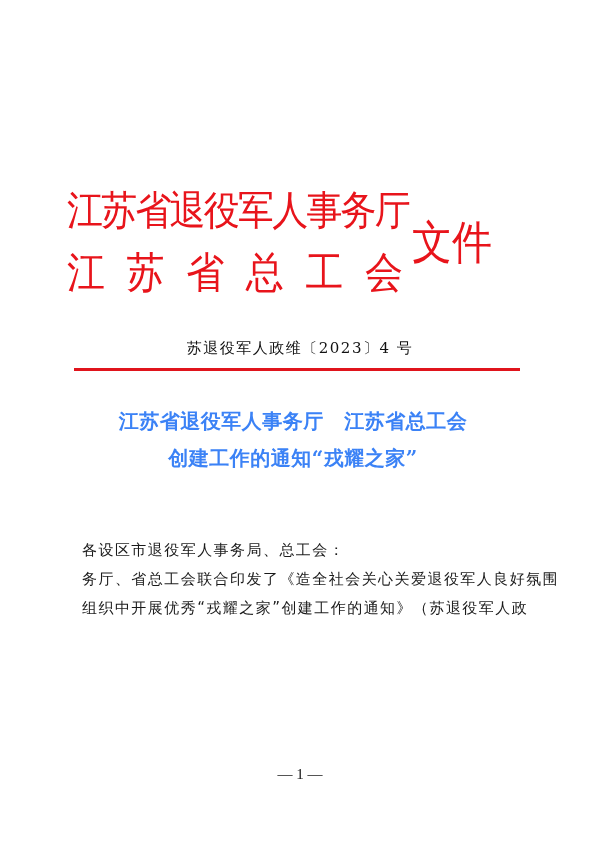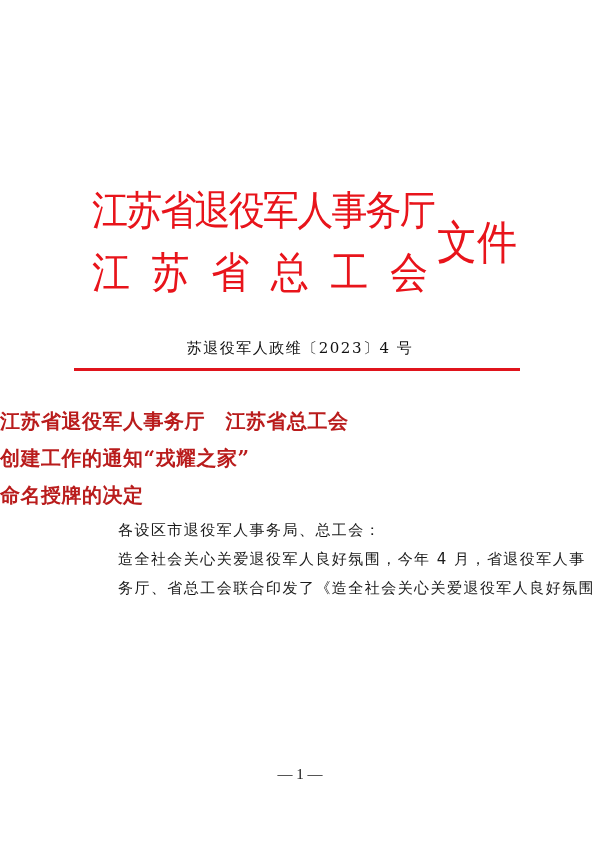--- a/index.html
+++ b/index.html
@@ -15,21 +15,21 @@
     }
     .page {
       position: absolute;
       left: 0; top: 0;
       width: 600px;
       height: 849px;
       background: #ffffff;
     }
     .red-header {
       position: absolute;
-      left: 92px;
+      left: 67px;
       top: 184px;
       width: 440px;
       height: 125px;
       color: #e8141b;
       font-family: "DejaVu Serif", "Liberation Serif", serif;
       text-align: center;
     }
     .red-header .line1 {
       position: absolute;
       left: 0;
@@ -83,43 +83,42 @@
       top: 368px;
       width: 446px;
       height: 3px;
       background: #e0141c;
     }
     .title {
       position: absolute;
       left: 0;
       width: 586px;
       top: 403px;
-      text-align: left;
+      text-align: center;
       font-family: "DejaVu Serif", "Liberation Serif", serif;
       font-weight: bold;
-      color: #b91c1c;
+      color: #3b82f6;
       font-size: 20px;
       line-height: 37px;
       letter-spacing: 0.5px;
     }
     .title .tline {
       display: block;
       white-space: pre;
     }
     .body-text {
       position: absolute;
       left: 82px;
-      top: 516px;
+      top: 536px;
       width: 442px;
       font-family: "DejaVu Sans", "Liberation Sans", sans-serif;
       font-size: 15px;
       line-height: 29.2px;
       color: #1a1a1a;
       letter-spacing: 1.45px;
-      margin-left: 36px;
     }
     .body-text .bline {
       display: block;
       white-space: nowrap;
       height: 29.2px;
     }
     .body-text .indent {
       padding-left: 34px;
     }
     .page-number {
@@ -152,24 +151,23 @@
     <div class="wenjian">文件</div>
   </div>
 
   <div class="doc-number">苏退役军人政维〔2023〕4 号</div>
 
   <div class="red-rule"></div>
 
   <div class="title">
     <span class="tline">江苏省退役军人事务厅　江苏省总工会</span>
     <span class="tline">创建工作的通知“戎耀之家”</span>
-    <span class="tline">命名授牌的决定</span>
   </div>
 
   <div class="body-text">
     <span class="bline">各设区市退役军人事务局、总工会：</span>
-    <span class="bline">造全社会关心关爱退役军人良好氛围，今年 4 月，省退役军人事</span>
     <span class="bline">务厅、省总工会联合印发了《造全社会关心关爱退役军人良好氛围</span>
+    <span class="bline">组织中开展优秀“戎耀之家”创建工作的通知》（苏退役军人政</span>
   </div>
 
   <div class="page-number">— 1 —</div>
 
 </div>
 
 </body></html>

